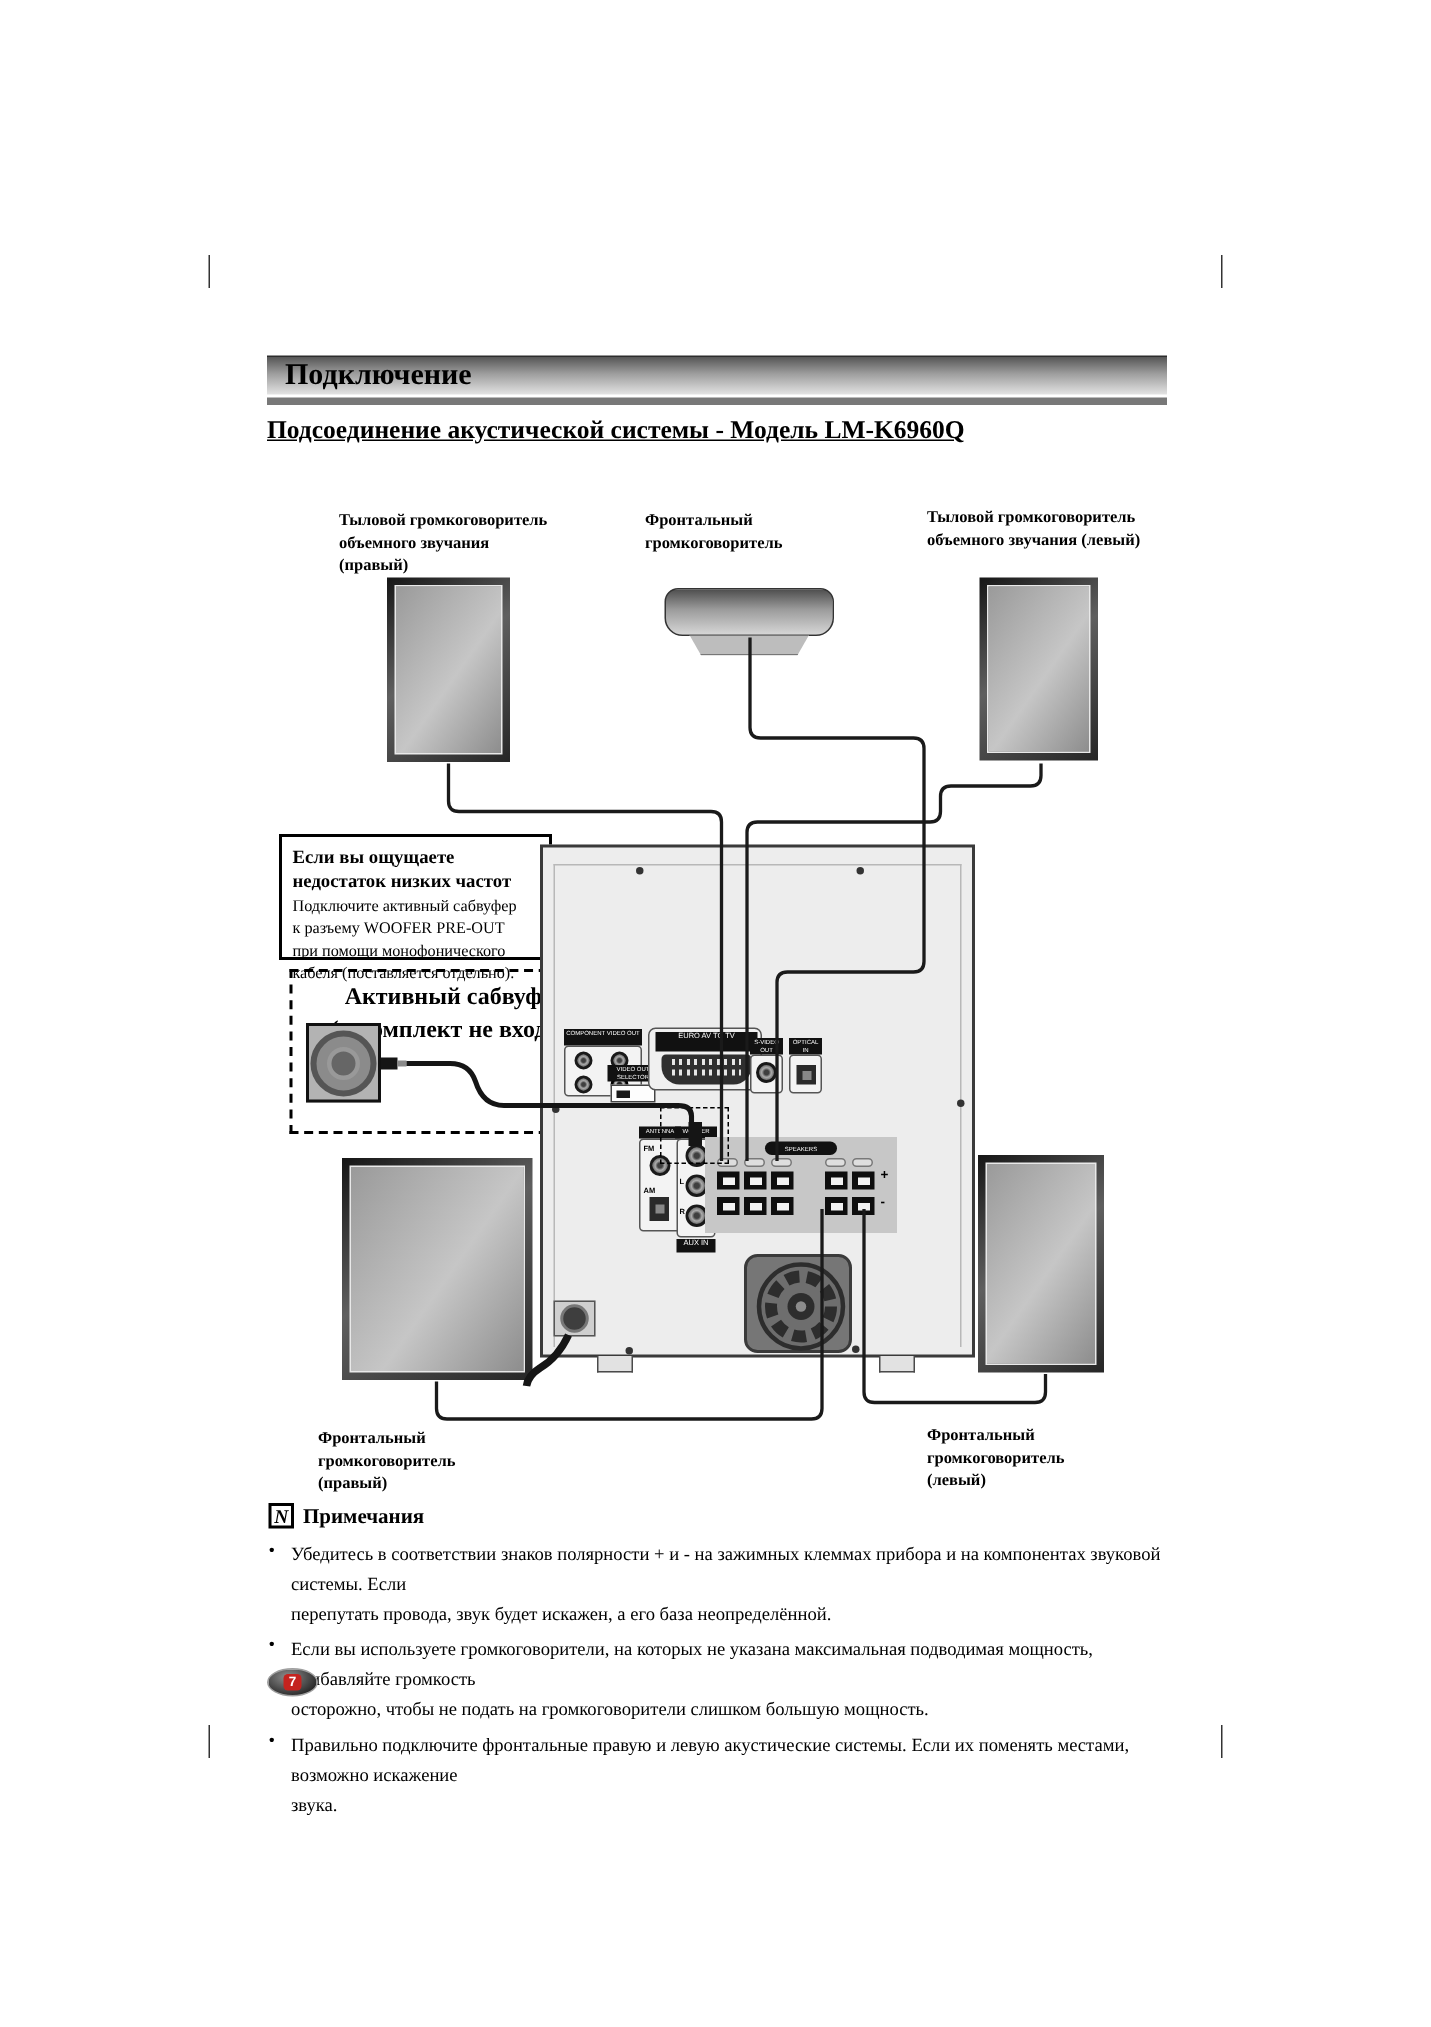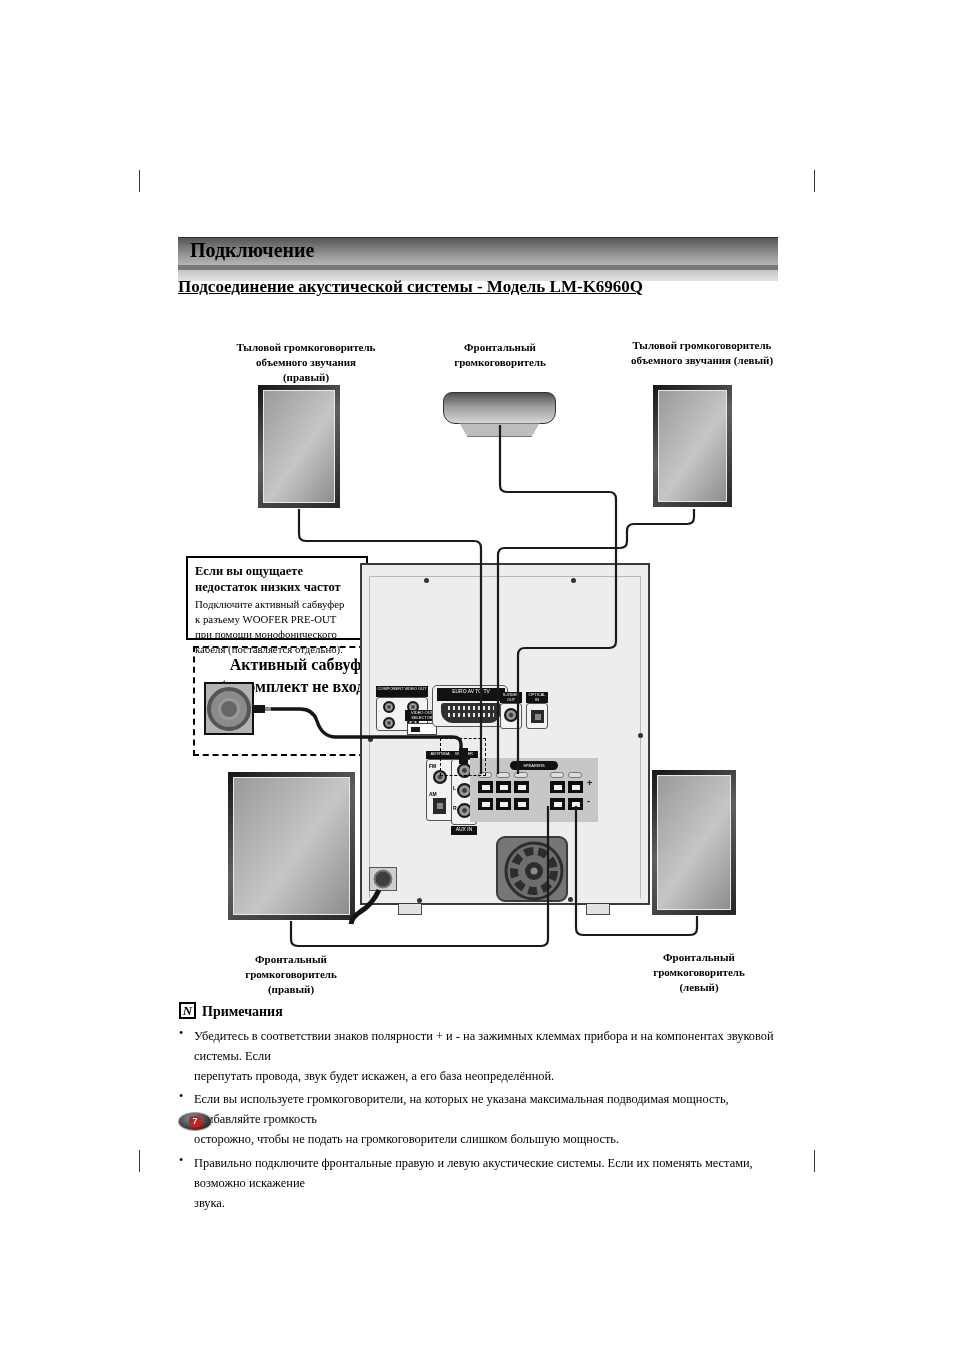--- a/index.html
+++ b/index.html
@@ -11,21 +11,21 @@
   .hbar{background:linear-gradient(to bottom,#565656 0%,#9e9e9e 45%,#e3e3e3 100%);
         border-top:1px solid #2c2c2c;}
   .hbar-title{font-size:20px;font-weight:bold;padding:1px 0 0 12px;color:#000;}
   .hband{background:#787878;}
   .sect-title{font-size:17px;font-weight:bold;text-decoration:underline;}
   .intro{font-size:12.4px;line-height:1.75;}
   
   .spk{background:linear-gradient(145deg,#161616,#5f5f5f 45%,#262626);padding:5px;}
   .spk-in{width:100%;height:100%;box-sizing:border-box;border:1px solid #e9e9e9;
           background:linear-gradient(125deg,#9a9a9a,#c6c6c6 55%,#8d8d8d);}
-  .spk-label{font-size:11px;font-weight:bold;text-align:center;line-height:1.35;}
+  .spk-label{font-size:11px;font-weight:bold;text-align:left;line-height:1.35;}
   .cspk{background:linear-gradient(to bottom,#4f4f4f,#9c9c9c 45%,#d6d6d6);
         border:1px solid #333;border-radius:9px 9px 12px 12px;}
   .cspk-base{background:#bdbdbd;border:1px solid #777;
         clip-path:polygon(5% 0,95% 0,86% 100%,14% 100%);}
   
   .tipbox{border:2px solid #000;padding:5px 7px 4px 7px;background:#fff;}
   .tip-title{font-size:12.5px;font-weight:bold;line-height:1.3;}
   .tip-body{font-size:10.8px;line-height:1.42;margin-top:1px;}
   .dashbox{border:2px dashed #000;background:transparent;}
   .dash-label{font-size:16px;font-weight:bold;text-align:center;line-height:1.35;}
@@ -84,21 +84,21 @@
 </head>
 <body>
 
 <div id="page">
 
   <div class="abs crop" style="left:139px;top:170px;width:1px;height:22px"></div>
   <div class="abs crop" style="left:814px;top:170px;width:1px;height:22px"></div>
   <div class="abs crop" style="left:139px;top:1150px;width:1px;height:22px"></div>
   <div class="abs crop" style="left:814px;top:1150px;width:1px;height:22px"></div>
 
-  <div class="abs hbar" style="left:178px;top:237px;width:600px;height:44px">
+  <div class="abs hbar" style="left:178px;top:237px;width:600px;height:26px">
     <div class="hbar-title">Подключение</div>
   </div>
   <div class="abs hband" style="left:178px;top:265px;width:600px;height:5px"></div>
 
   <div class="abs sect-title" style="left:178px;top:277px;width:604px">Подсоединение акустической системы - Модель LM-K6960Q</div>
 
   <div class="abs spk-label ws" style="left:226px;top:340px;width:160px">Тыловой громкоговоритель
 объемного звучания
 (правый)</div>
   <div class="abs spk-label ws" style="left:430px;top:340px;width:140px">Фронтальный

